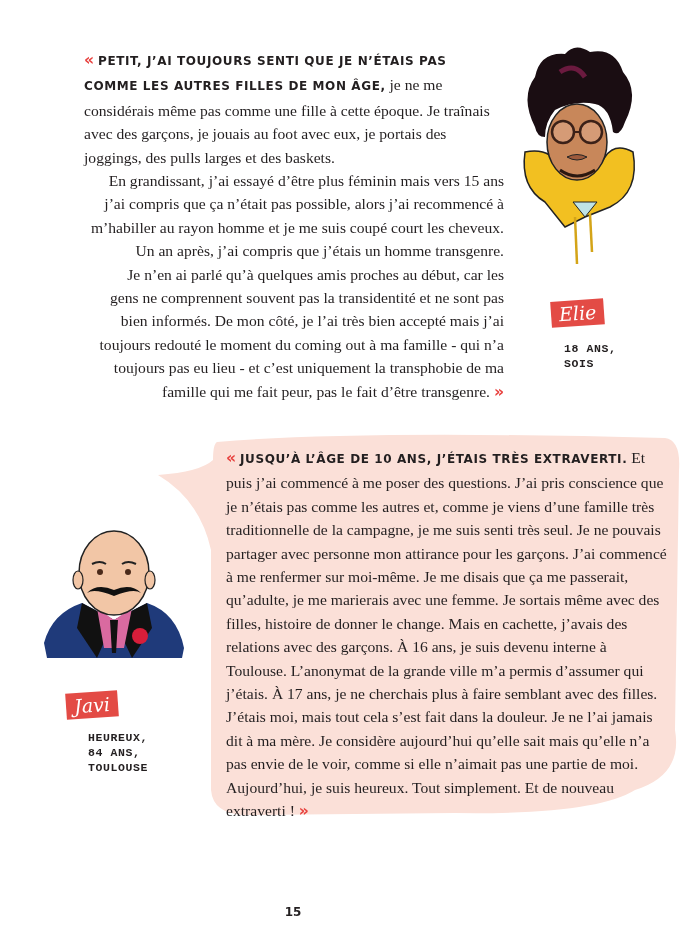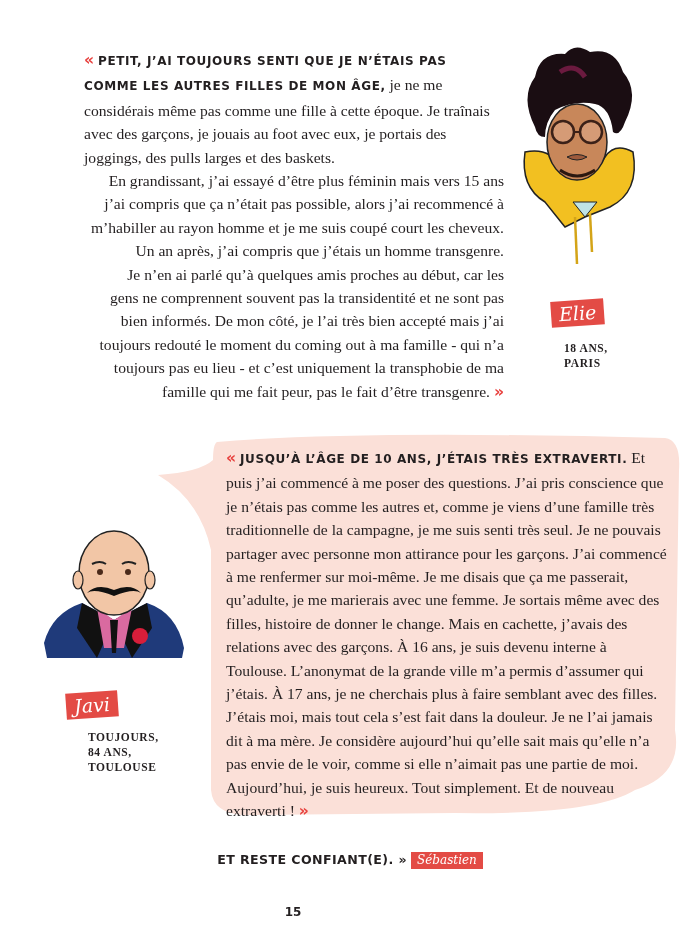--- a/index.html
+++ b/index.html
@@ -19,21 +19,21 @@
   .guil { color: #e8423f; font-family: "DejaVu Sans", sans-serif; font-weight: bold; }
 
   .portrait { position: absolute; }
   .name-tag {
     position: absolute; background: #e34b45; color: #fff;
     font-family: "DejaVu Serif", "Liberation Serif", serif; font-style: italic;
     font-size: 19px; line-height: 26px; padding: 0 8px; transform: rotate(-4deg);
   }
   .caption {
     position: absolute;
-    font-family: Liberation Serif, serif; font-weight: bold;
+    font-family: Liberation Mono, monospace; font-weight: bold;
     font-size: 11.5px; line-height: 15px; letter-spacing: 0.6px;
   }
 
   .bubble {
     position: absolute; left: 205px; top: 430px; width: 470px; height: 385px;
   }
   .bubble svg { position: absolute; left: -50px; top: 0; }
   .quote2 {
     position: absolute; left: 222px; top: 442px; width: 452px;
     font-family: "Liberation Serif", "DejaVu Serif", serif;
@@ -82,21 +82,21 @@
     <circle cx="76" cy="90" r="11" fill="#e8b9a0" fill-opacity="0.4" stroke="#3b2118" stroke-width="2.5"></circle>
     <line x1="59" y1="90" x2="65" y2="90" stroke="#3b2118" stroke-width="2"></line>
 
     <path d="M52 115 Q62 110 72 115 Q62 121 52 115Z" fill="#9c5a3c" stroke="#222" stroke-width="1"></path>
     <path d="M45 128 Q62 140 80 128" stroke="#2a1810" stroke-width="3" fill="none"></path>
   </svg>
 </div>
 <div class="name-tag" style="left:551px; top:300px;">Elie</div>
 <div class="caption" style="left:564px; top:341px;">
   <div>18 ANS,</div>
-  <div>PARIS</div>
+  <div>SOIS</div>
 </div>
 
 <div class="bubble">
   <svg width="530" height="390" viewBox="0 0 530 390">
     <path d="M62 12 Q200 0 510 8 Q526 10 524 40 L520 300 Q528 345 480 360 Q440 385 300 383 L90 385 Q58 384 56 360 L56 120 Q45 70 3 45 Q45 42 58 30 Q58 14 62 12Z" fill="#fbe0d8"></path>
   </svg>
 </div>
 <div class="quote2">
   <p><span class="guil">«</span> <span class="lead">JUSQU’À L’ÂGE DE 10 ANS, J’ÉTAIS TRÈS EXTRAVERTI.</span> <span>Et puis j’ai commencé à me poser des questions. J’ai pris conscience que je n’étais pas comme les autres et, comme je viens d’une famille très traditionnelle de la campagne, je me suis senti très seul. Je ne pouvais partager avec personne mon attirance pour les garçons. J’ai commencé à me renfermer sur moi-même. Je me disais que ça me passerait, qu’adulte, je me marierais avec une femme. Je sortais même avec des filles, histoire de donner le change. Mais en cachette, j’avais des relations avec des garçons. À 16 ans, je suis devenu interne à Toulouse. L’anonymat de la grande ville m’a permis d’assumer qui j’étais. À 17 ans, je ne cherchais plus à faire semblant avec des filles. J’étais moi, mais tout cela s’est fait dans la douleur. Je ne l’ai jamais dit à ma mère. Je considère aujourd’hui qu’elle sait mais qu’elle n’a pas envie de le voir, comme si elle n’aimait pas une partie de moi. Aujourd’hui, je suis heureux. Tout simplement. Et de nouveau extraverti !</span> <span class="guil">»</span></p>
 </div>
@@ -113,22 +113,21 @@
     <ellipse cx="36" cy="52" rx="5" ry="9" fill="#f2c6a6" stroke="#222" stroke-width="1.2"></ellipse>
     <ellipse cx="108" cy="52" rx="5" ry="9" fill="#f2c6a6" stroke="#222" stroke-width="1.2"></ellipse>
     <circle cx="58" cy="44" r="3" fill="#4a2a1a"></circle>
     <circle cx="86" cy="44" r="3" fill="#4a2a1a"></circle>
     <path d="M50 36 Q58 32 64 36 M80 36 Q86 32 94 36" stroke="#222" stroke-width="2" fill="none"></path>
     <path d="M45 65 Q55 55 72 62 Q89 55 99 65 Q92 60 72 68 Q52 60 45 65Z" fill="#111"></path>
   </svg>
 </div>
 <div class="name-tag" style="left:66px; top:692px;">Javi</div>
 <div class="caption" style="left:88px; top:730px;">
-  <div>TOUJOURS,</div>
+  <div>HEUREUX,</div>
   <div>84 ANS,</div>
   <div>TOULOUSE</div>
 </div>
 
 <div class="bottom-quote">
-  <div><span>ET RESTE CONFIANT(E). »</span><span class="sig">Sébastien</span></div>
 </div>
 
 <div class="page-num">15</div>
 
 </body></html>

